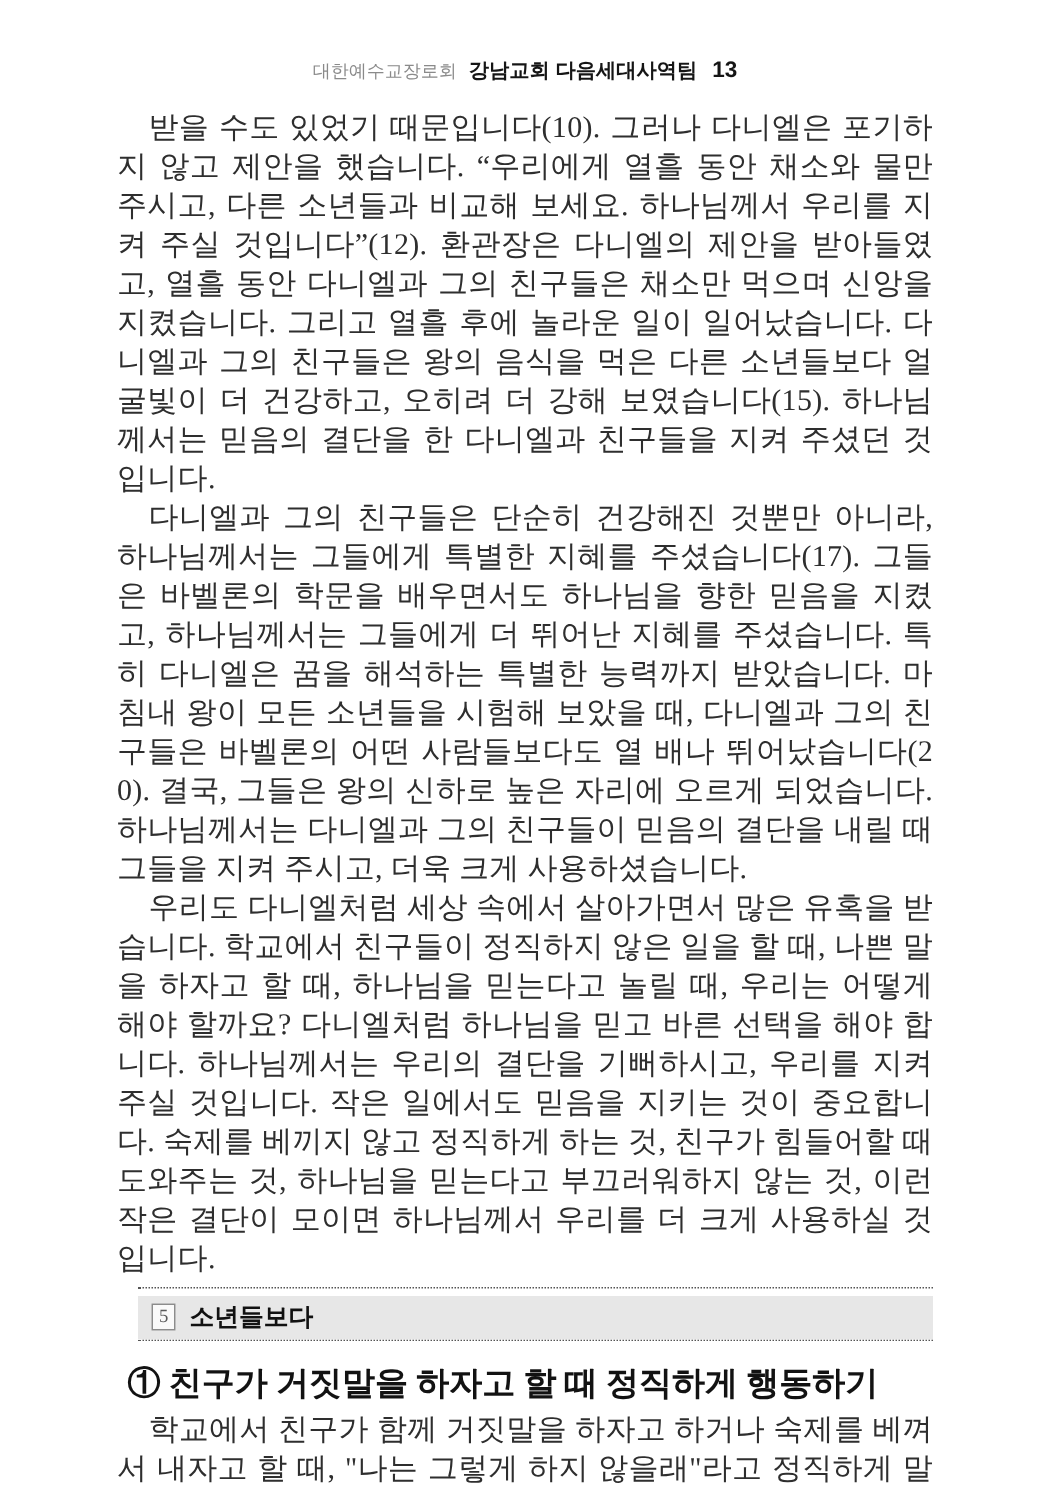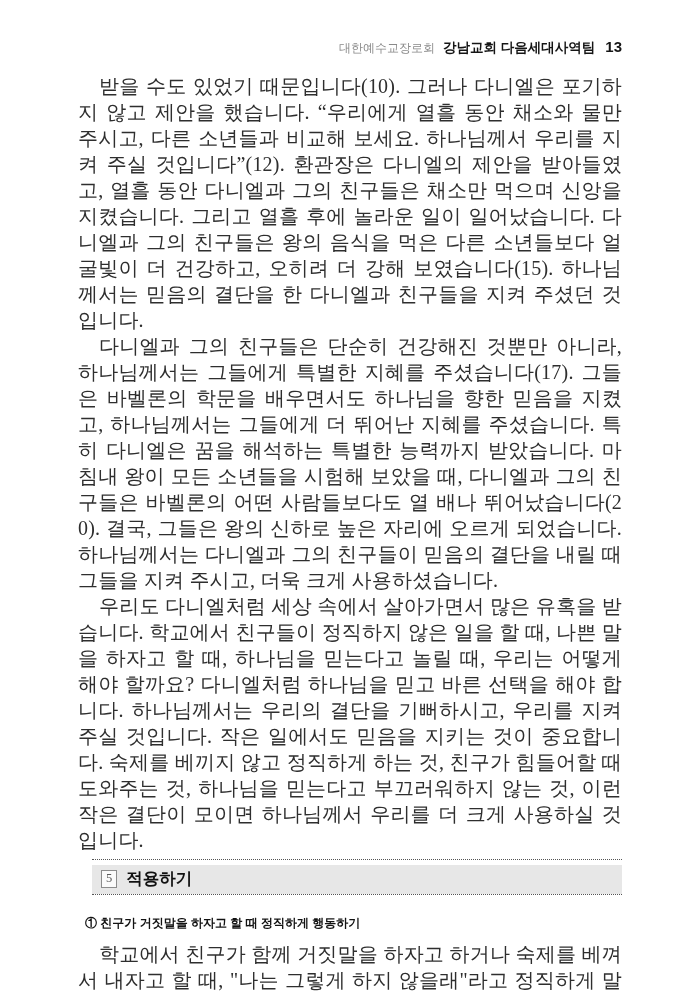--- a/index.html
+++ b/index.html
@@ -8,21 +8,21 @@
     width: 700px;
     height: 992px;
     box-sizing: border-box;
     background: #ffffff;
     padding: 38px 78px 0 78px;
     font-family: "Liberation Serif", "DejaVu Serif", serif;
     color: #2e2e2e;
     overflow: hidden;
   }
   .header {
-    text-align: right;
+    text-align: center;
     line-height: 18px;
     margin-bottom: 16px;
     white-space: nowrap;
   }
   .header .org {
     font-family: "Liberation Sans", "DejaVu Sans", sans-serif;
     font-size: 12px;
     color: #8a8a8a;
     margin-right: 4px;
   }
@@ -85,22 +85,22 @@
     font-weight: bold;
     color: #111;
   }
   .apply-desc {
     font-size: 15.5px;
     line-height: 22px;
     padding: 10px 2px 12px 2px;
     letter-spacing: 0.2px;
   }
   h3.item-heading {
-    font-family: Liberation Sans, sans-serif;
-    font-size: 12px;
+    font-family: Liberation Serif, serif;
+    font-size: 22px;
     font-weight: bold;
     color: #121212;
     line-height: 24px;
     margin: 16px 0 6px 7px;
   }
 </style>
 </head>
 <body>
 
 <div class="page">
@@ -113,20 +113,20 @@
 
   <p class="body-par">받을 수도 있었기 때문입니다(10). 그러나 다니엘은 포기하지 않고 제안을 했습니다. “우리에게 열흘 동안 채소와 물만 주시고, 다른 소년들과 비교해 보세요. 하나님께서 우리를 지켜 주실 것입니다”(12). 환관장은 다니엘의 제안을 받아들였고, 열흘 동안 다니엘과 그의 친구들은 채소만 먹으며 신앙을 지켰습니다. 그리고 열흘 후에 놀라운 일이 일어났습니다. 다니엘과 그의 친구들은 왕의 음식을 먹은 다른 소년들보다 얼굴빛이 더 건강하고, 오히려 더 강해 보였습니다(15). 하나님께서는 믿음의 결단을 한 다니엘과 친구들을 지켜 주셨던 것입니다.</p>
 
   <p class="body-par">다니엘과 그의 친구들은 단순히 건강해진 것뿐만 아니라, 하나님께서는 그들에게 특별한 지혜를 주셨습니다(17). 그들은 바벨론의 학문을 배우면서도 하나님을 향한 믿음을 지켰고, 하나님께서는 그들에게 더 뛰어난 지혜를 주셨습니다. 특히 다니엘은 꿈을 해석하는 특별한 능력까지 받았습니다. 마침내 왕이 모든 소년들을 시험해 보았을 때, 다니엘과 그의 친구들은 바벨론의 어떤 사람들보다도 열 배나 뛰어났습니다(20). 결국, 그들은 왕의 신하로 높은 자리에 오르게 되었습니다. 하나님께서는 다니엘과 그의 친구들이 믿음의 결단을 내릴 때 그들을 지켜 주시고, 더욱 크게 사용하셨습니다.</p>
 
   <p class="body-par">우리도 다니엘처럼 세상 속에서 살아가면서 많은 유혹을 받습니다. 학교에서 친구들이 정직하지 않은 일을 할 때, 나쁜 말을 하자고 할 때, 하나님을 믿는다고 놀릴 때, 우리는 어떻게 해야 할까요?  다니엘처럼 하나님을 믿고 바른 선택을 해야 합니다. 하나님께서는 우리의 결단을 기뻐하시고, 우리를 지켜 주실 것입니다. 작은 일에서도 믿음을 지키는 것이 중요합니다. 숙제를 베끼지 않고 정직하게 하는 것, 친구가 힘들어할 때 도와주는 것, 하나님을 믿는다고 부끄러워하지 않는 것, 이런 작은 결단이 모이면 하나님께서 우리를 더 크게 사용하실 것입니다.</p>
 
   <div class="apply-box">
     <div class="apply-bar">
       <span class="apply-num">5</span>
-      <span class="apply-title">적용하기</span>
+      <span class="apply-title">소년들보다</span>
     </div>
   </div>
 
   <h3 class="item-heading">① 친구가 거짓말을 하자고 할 때 정직하게 행동하기</h3>
   <p class="body-par">학교에서 친구가 함께 거짓말을 하자고 하거나 숙제를 베껴서 내자고 할 때, "나는 그렇게 하지 않을래"라고 정직하게 말해야 합니다. 다니엘은 왕</p>
 
 </div>
 
 </body></html>

